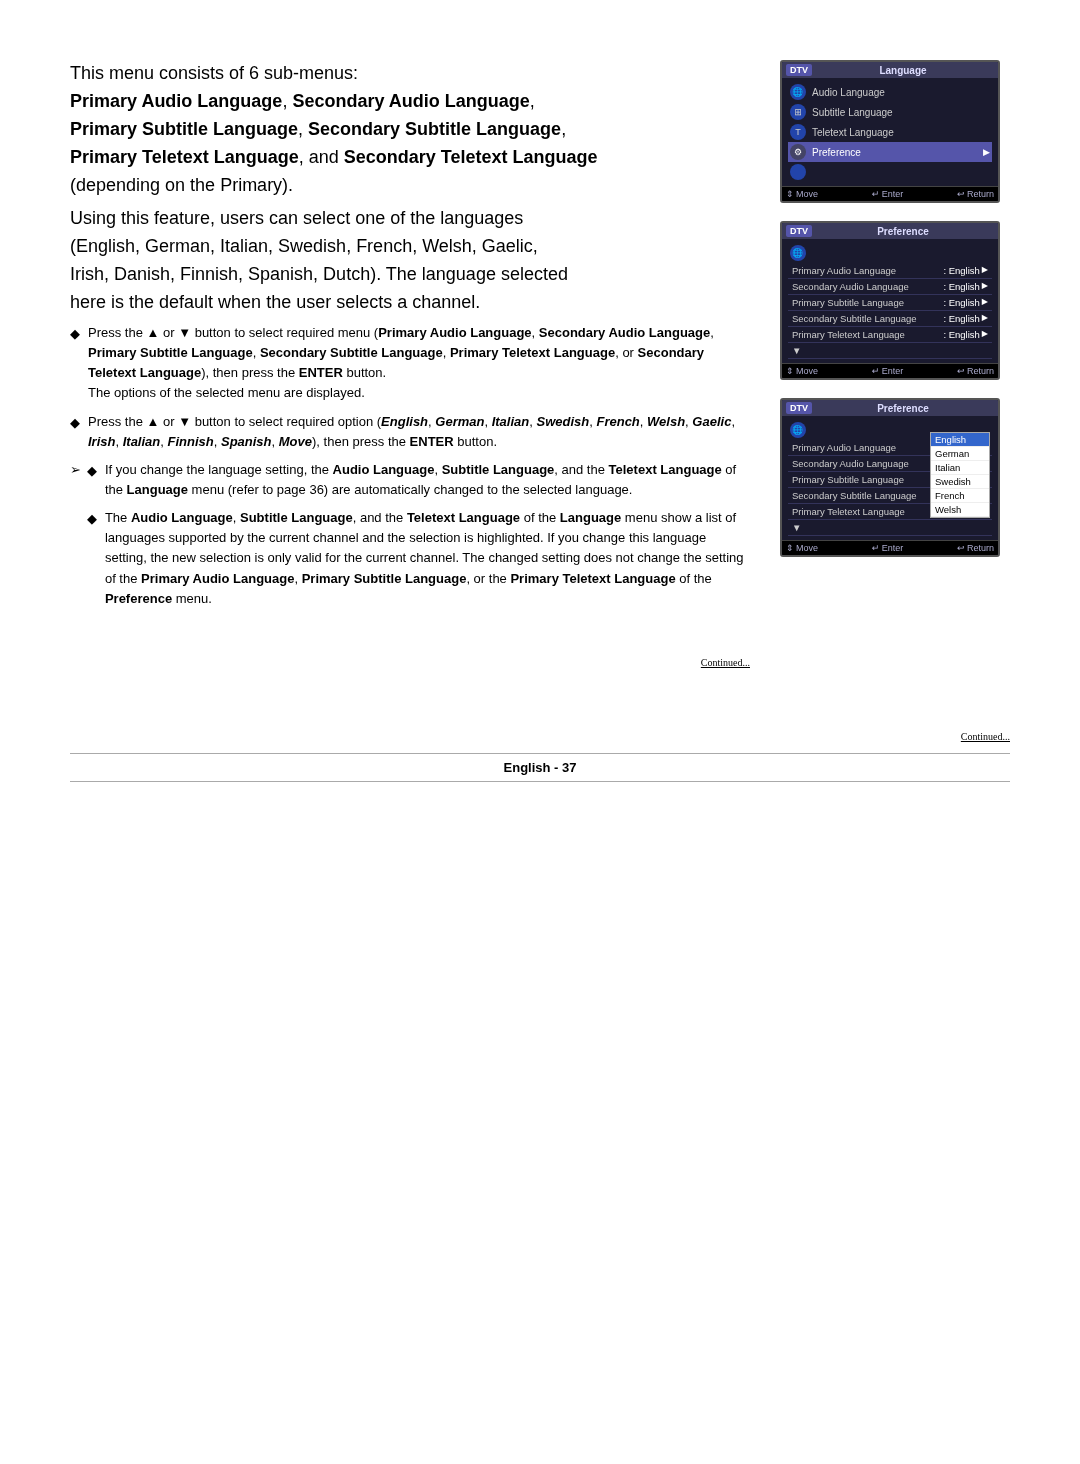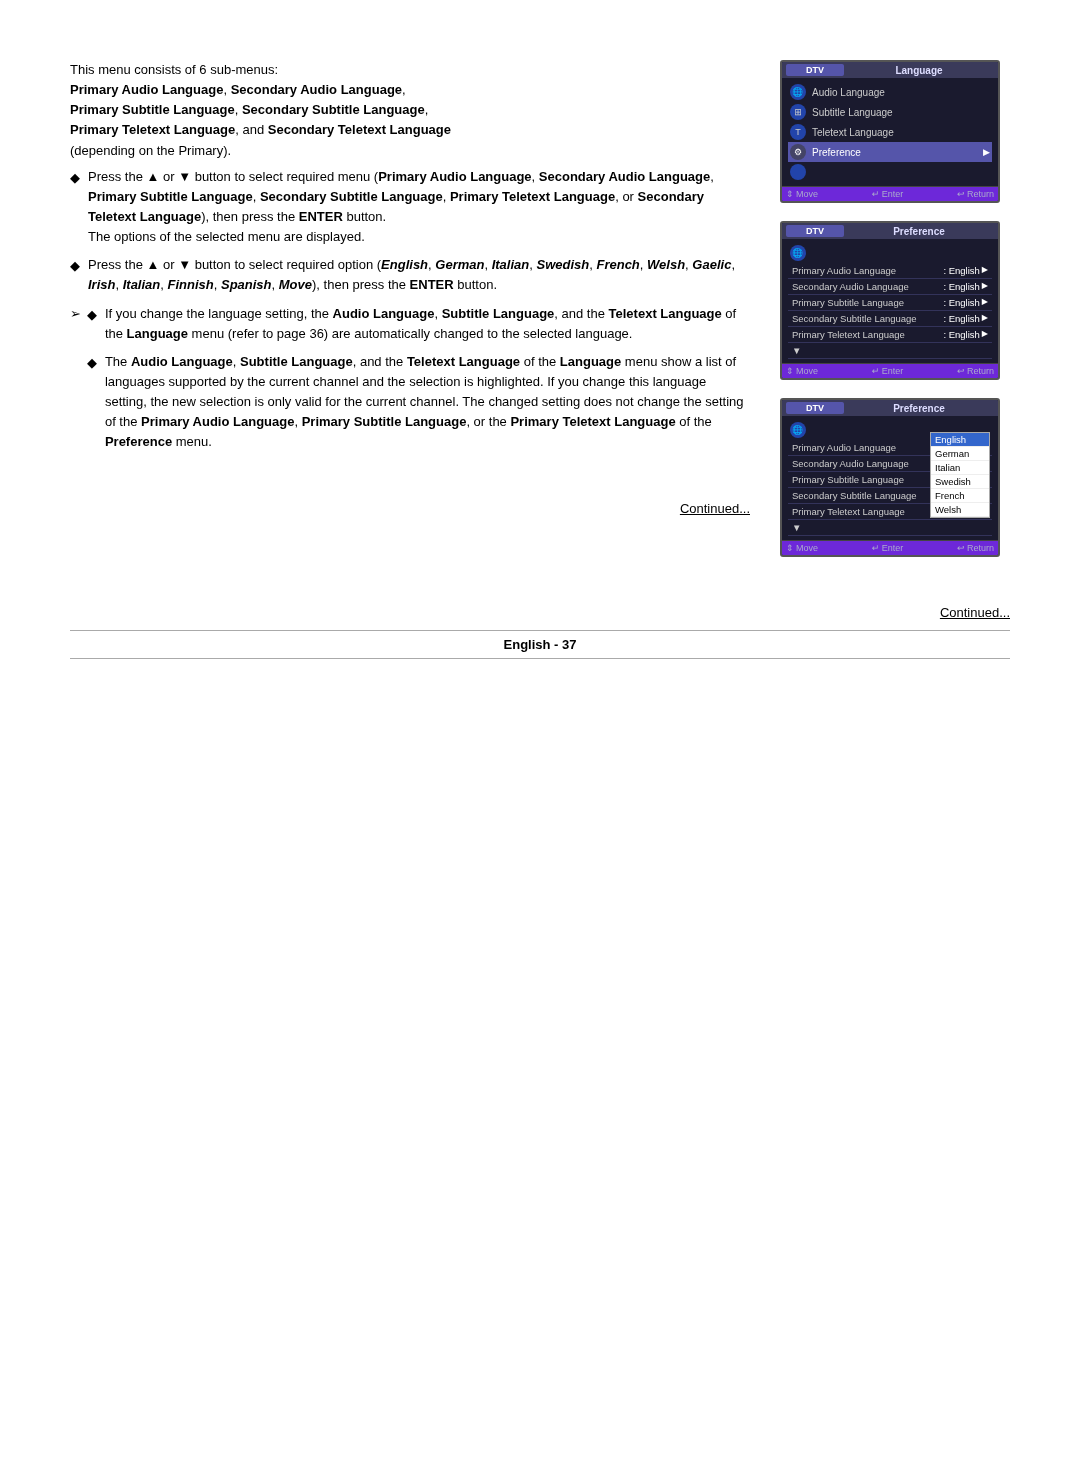--- a/index.html
+++ b/index.html
@@ -37,21 +37,21 @@
       font-size: 14px;
       font-weight: bold;
       margin-bottom: 6px;
     }
 
     .section-heading span.section-num {
       font-weight: bold;
     }
 
     .main-text {
-      font-size: 13px;
+      font-size: 18px;
       line-height: 1.55;
       margin-bottom: 6px;
     }
 
     .bullet-list {
       list-style: none;
       padding: 0;
       margin: 0;
     }
 
@@ -109,21 +109,21 @@
       display: flex;
       justify-content: space-between;
       align-items: center;
     }
 
     .osd-title-bar .dtv-label {
       background: #5555aa;
       color: white;
       font-size: 9px;
       font-weight: bold;
-      padding: 1px 20px;
+      padding: 1px 4px;
       border-radius: 2px;
     }
 
     .osd-title-bar .panel-title-text {
       font-size: 10px;
       color: #ddddff;
       flex: 1;
       text-align: center;
     }
 
@@ -161,21 +161,21 @@
     .osd-menu-item .osd-icon.blue-bg {
       background: #2244aa;
     }
 
     .osd-menu-item .osd-arrow {
       margin-left: auto;
       font-size: 9px;
     }
 
     .osd-footer {
-      background: #6d28d9;
+      background: #000000;
       display: flex;
       justify-content: space-between;
       padding: 2px 4px;
       font-size: 9px;
       color: #aaaacc;
       border-top: 1px solid #444;
     }
 
     .osd-footer span {
       display: flex;
@@ -237,24 +237,25 @@
     }
 
     .page-footer {
       margin-top: 40px;
       display: flex;
       flex-direction: column;
       align-items: flex-end;
     }
 
     .continued-text {
-      font-size: 13px;
+      font-size: 10px;
       text-decoration: underline;
       margin-bottom: 20px;
       align-self: flex-end;
+      font-family: Liberation Serif, serif;
     }
 
     .bottom-bar {
       width: 100%;
       display: flex;
       justify-content: center;
       padding: 6px 0;
       border-top: 1px solid #aaa;
       border-bottom: 1px solid #aaa;
       margin-top: 10px;
@@ -278,20 +279,26 @@
   <div class="left-column">
 
     <p class="main-text">
       This menu consists of 6 sub-menus:<br>
       <b>Primary Audio Language</b>, <b>Secondary Audio Language</b>,<br>
       <b>Primary Subtitle Language</b>, <b>Secondary Subtitle Language</b>,<br>
       <b>Primary Teletext Language</b>, and <b>Secondary Teletext Language</b><br>
       <span>(depending on the Primary).</span>
     </p>
 
+    <p class="main-text">
+      Using this feature, users can select one of the languages<br>
+      (English, German, Italian, Swedish, French, Welsh, Gaelic,<br>
+      Irish, Danish, Finnish, Spanish, Dutch). The language selected<br>
+      here is the default when the user selects a channel.
+    </p>
 
     <ul class="bullet-list">
       <li>
         <span class="bullet-diamond">◆</span>
         <span class="bullet-content">
           Press the ▲ or ▼ button to select required menu (<b>Primary
           Audio Language</b>, <b>Secondary Audio Language</b>, <b>Primary
           Subtitle Language</b>, <b>Secondary Subtitle Language</b>,
           <b>Primary Teletext Language</b>, or <b>Secondary Teletext
           Language</b>), then press the <b>ENTER</b> button.<br>

